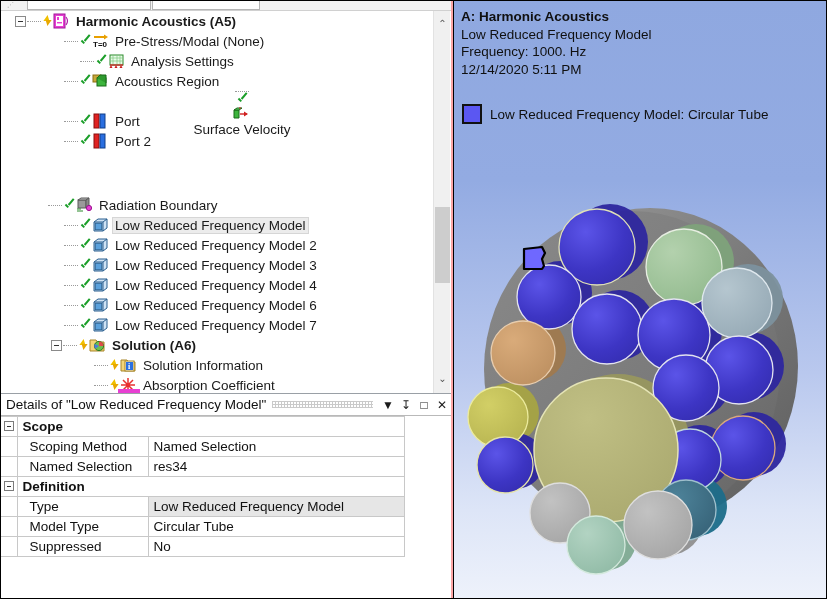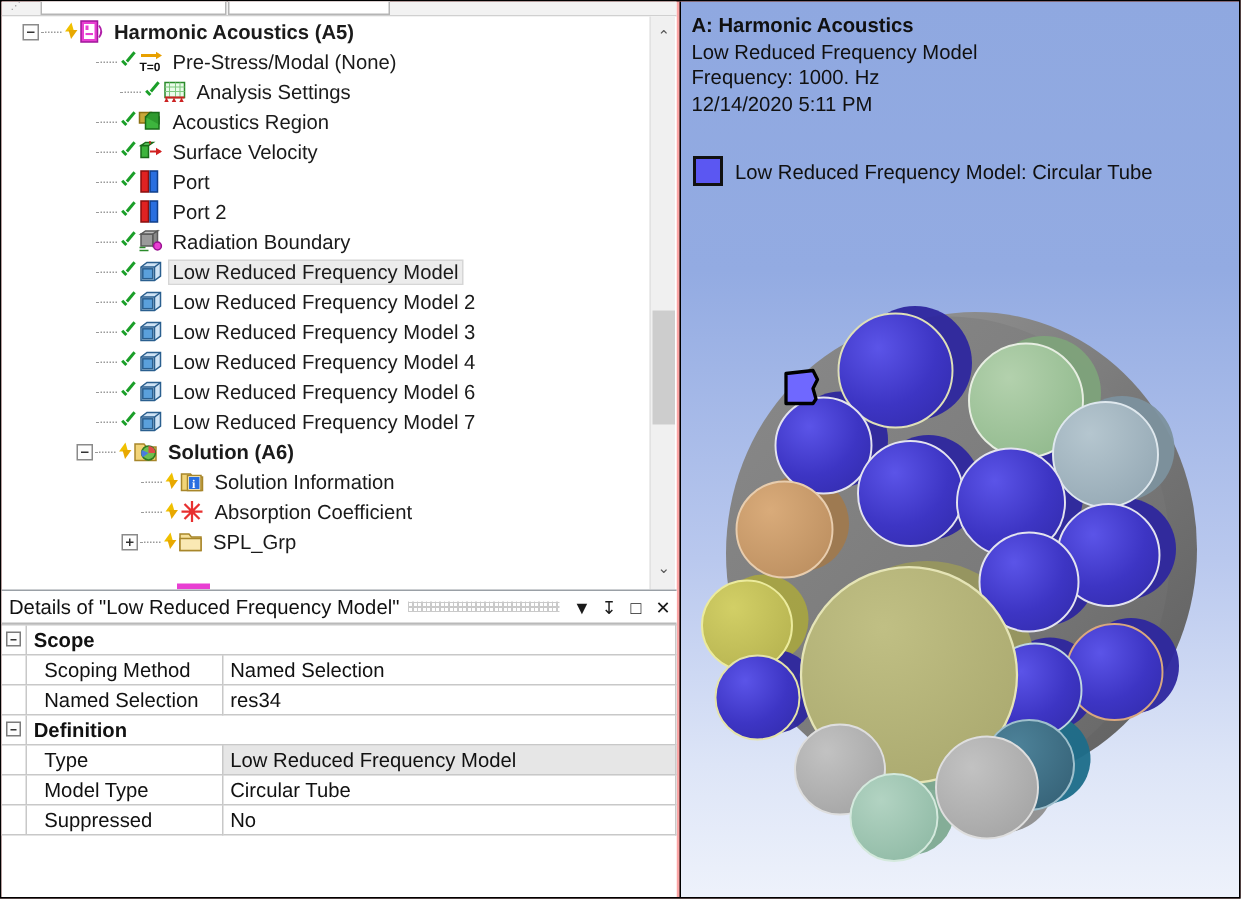--- a/index.html
+++ b/index.html
@@ -179,21 +179,21 @@
     background-image: repeating-linear-gradient(
       0deg, #b9b9b9 0 1px, transparent 1px 3px),
       repeating-linear-gradient(90deg, #b9b9b9 0 1px, transparent 1px 3px);
     opacity: .75;
   }
   .ttl-btn {
     flex:0 0 auto; width: 18px; height: 18px;
     display:flex;align-items:center;justify-content:center;
     color:#1a1a1a; font-size: 12px; cursor: default;
   }
-  .prop-table { width: 450px; border-collapse: collapse; }
+  .prop-table { width: 404px; border-collapse: collapse; }
   .prop-table tr { height: 20px; }
   .prop-table td {
     font-size: 13.5px; color:#111;
     border: 1px solid #c8c8c8;
     padding: 0 0 0 5px;
     height: 20px;
     line-height: 18px;
     background:#fff;
   }
   td.gutter {
@@ -314,21 +314,21 @@
             <span style="width: 13px; flex: 0 0 auto;"></span>
             <span class="dashline"></span>
             <span class="ck"></span>
             <span class="icn"><svg width="17" height="16" viewBox="0 0 17 16">
                 <rect x="1" y="2" width="8" height="7" fill="#c8a83a" stroke="#8a6f12"></rect>
                 <rect x="5" y="5" width="9" height="8" fill="#3db53d" stroke="#186b18"></rect>
                 <path d="M5 5 L8 2 L14 2 L14 10" fill="#2e9a2e" stroke="#186b18"></path>
               </svg></span>
             <span class="lbl">Acoustics Region</span>
           </div>
-          <div class="node" style="padding-left: 50px;">
+          <div class="node" style="padding-left: 50px; flex-direction: column;">
             <span style="width: 13px; flex: 0 0 auto;"></span>
             <span class="dashline"></span>
             <span class="ck"></span>
             <span class="icn"><svg width="17" height="16" viewBox="0 0 17 16">
                 <path d="M2 4 h5 v8 h-5 z" fill="#3db53d" stroke="#186b18"></path>
                 <path d="M2 4 l3 -2 h5 l-3 2 z" fill="#68d268" stroke="#186b18"></path>
                 <path d="M8 8 H15" stroke="#d02020" stroke-width="1.4"></path>
                 <path d="M12 5.5 L16 8 L12 10.5 Z" fill="#d02020"></path>
                 <path d="M8 3 V1" stroke="#d02020" stroke-width="1"></path>
               </svg></span>
@@ -347,21 +347,21 @@
           <div class="node" style="padding-left: 50px;">
             <span style="width: 13px; flex: 0 0 auto;"></span>
             <span class="dashline"></span>
             <span class="ck"></span>
             <span class="icn"><svg width="17" height="16" viewBox="0 0 17 16">
                 <rect x="2" y="1" width="5" height="14" fill="#e02222" stroke="#8a0f0f"></rect>
                 <rect x="8" y="1" width="5" height="14" fill="#2a6fe0" stroke="#113f8a"></rect>
               </svg></span>
             <span class="lbl">Port 2</span>
           </div>
-          <div class="node" style="padding-left: 50px;">
+          <div class="node" style="padding-left: 34px; margin-top: 44px;">
             <span style="width: 13px; flex: 0 0 auto;"></span>
             <span class="dashline"></span>
             <span class="ck"></span>
             <span class="icn"><svg width="17" height="16" viewBox="0 0 17 16">
                 <rect x="2" y="3" width="8" height="8" fill="#9a9a9a" stroke="#5a5a5a"></rect>
                 <path d="M2 3 L5 1 L13 1 L10 3 Z" fill="#bdbdbd" stroke="#5a5a5a"></path>
                 <path d="M10 3 L13 1 L13 9 L10 11 Z" fill="#8a8a8a" stroke="#5a5a5a"></path>
                 <circle cx="13" cy="11" r="2.6" fill="#e83fd2" stroke="#9a1090"></circle>
                 <path d="M1 12 h4 M1 14 h6" stroke="#2a8a2a" stroke-width="1.1"></path>
               </svg></span>

